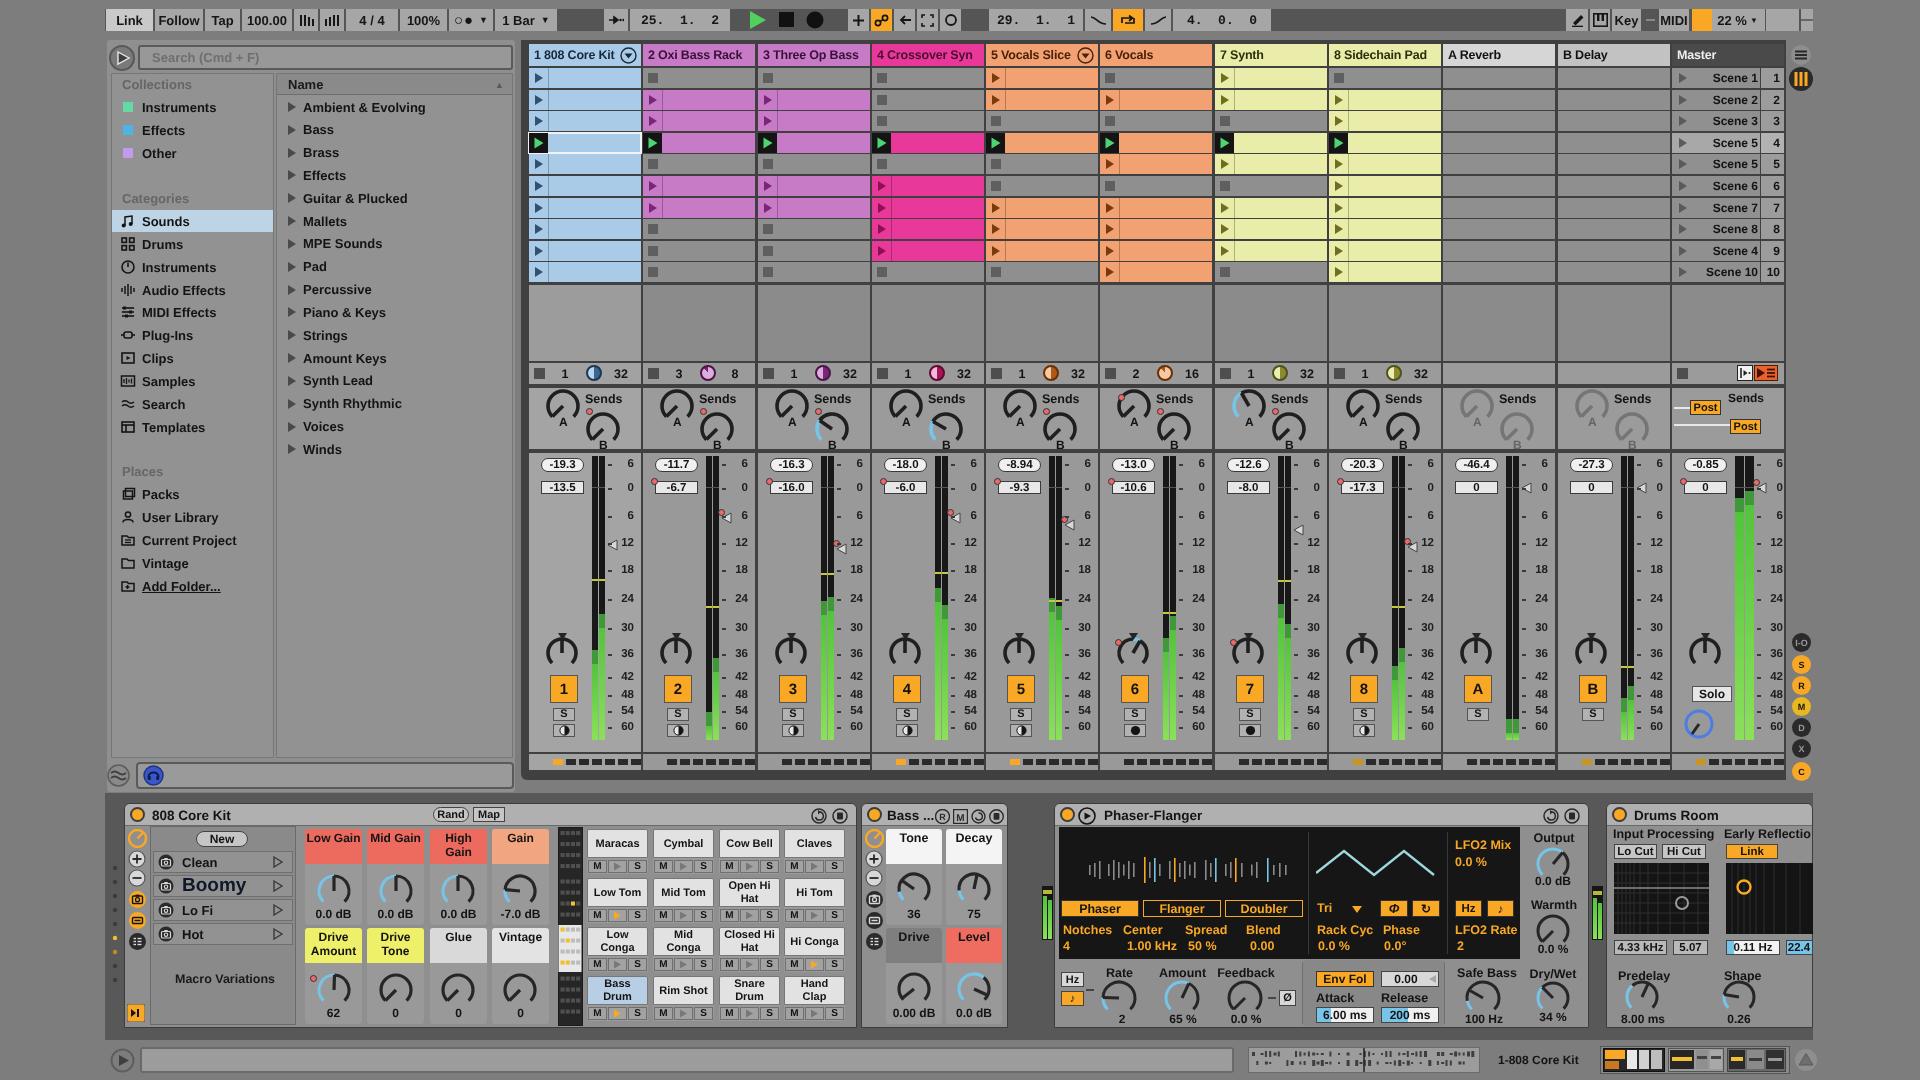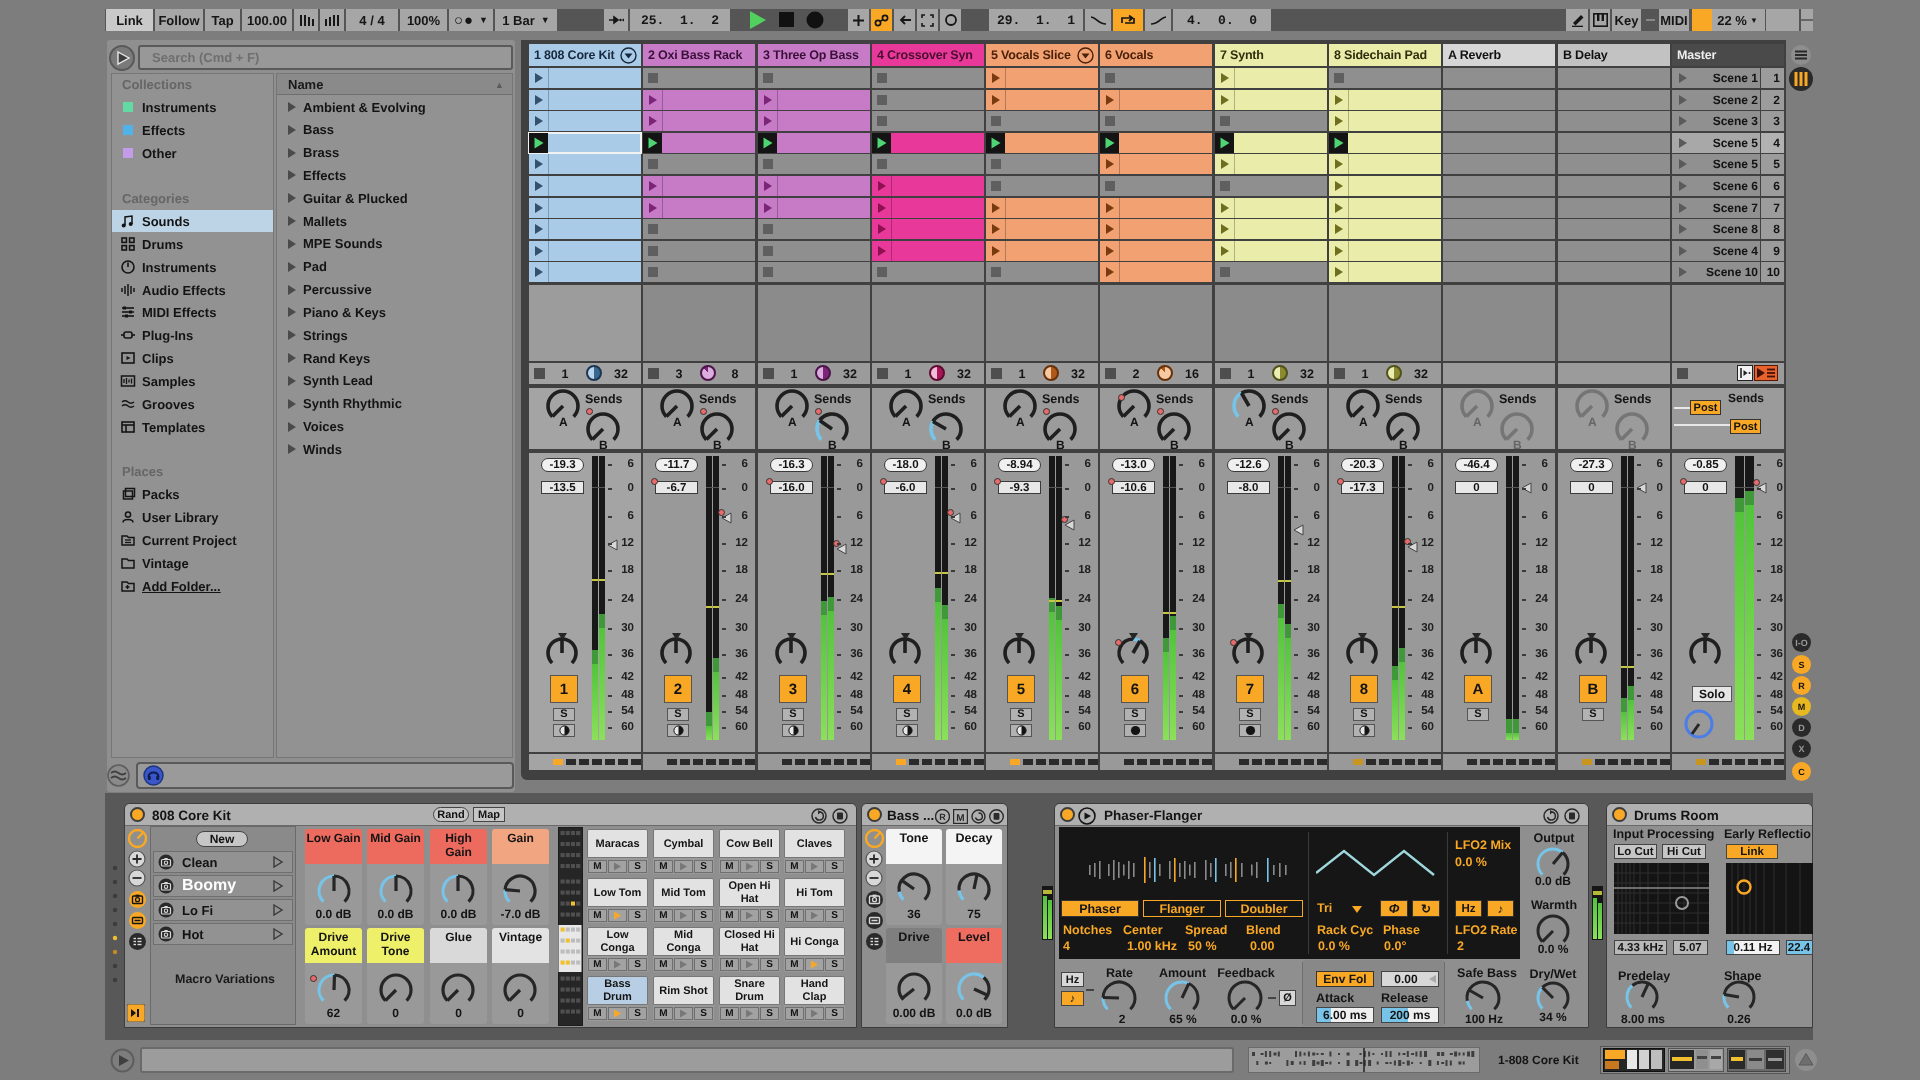--- a/index.html
+++ b/index.html
@@ -216,21 +216,21 @@
         <line x1="6.5" y1="5" x2="6.5" y2="11"></line>
         <line x1="9" y1="6.5" x2="9" y2="9.5"></line>
         <line x1="11.5" y1="5.5" x2="11.5" y2="10.5"></line>
       </g>
     </svg></div>
 <div class="a " style="left:142px;top:371px;width:130px;height:20px;color:#141414;font-size:13px;font-weight:700;display:flex;align-items:center;">Samples</div>
 <div class="a" style="left:120px;top:396px;width:16px;height:16px"><svg width="16" height="16">
       <path d="M2 6 Q5 3.5 8 6 T14 6" stroke="#141414" stroke-width="1.6" fill="none"></path>
       <path d="M2 10 Q5 7.5 8 10 T14 10" stroke="#141414" stroke-width="1.6" fill="none"></path>
     </svg></div>
-<div class="a " style="left:142px;top:394px;width:130px;height:20px;color:#141414;font-size:13px;font-weight:700;display:flex;align-items:center;">Grooves</div>
+<div class="a " style="left:142px;top:394px;width:130px;height:20px;color:#141414;font-size:13px;font-weight:700;display:flex;align-items:center;">Search</div>
 <div class="a" style="left:120px;top:419px;width:16px;height:16px"><svg width="16" height="16">
       <rect x="2" y="3" width="12" height="10" fill="none" stroke="#141414" stroke-width="1.6"></rect>
       <line x1="2" y1="6" x2="14" y2="6" stroke="#141414" stroke-width="1.6"></line>
       <line x1="6" y1="6" x2="6" y2="13" stroke="#141414" stroke-width="1.6"></line>
     </svg></div>
 <div class="a " style="left:142px;top:417px;width:130px;height:20px;color:#141414;font-size:13px;font-weight:700;display:flex;align-items:center;">Templates</div>
 <div class="a " style="left:122px;top:461px;width:140px;height:20px;color:#666;font-size:13px;font-weight:700;display:flex;align-items:center;">Places</div>
 <div class="a" style="left:120px;top:486px;width:16px;height:16px"><svg width="16" height="16">
       <rect x="3.5" y="5" width="9" height="8" fill="none" stroke="#141414" stroke-width="1.5"></rect>
       <rect x="5.5" y="2.5" width="9" height="8" fill="none" stroke="#141414" stroke-width="1.5"></rect>
@@ -296,21 +296,21 @@
     <path d="M1 0 L9 5 L1 10 Z" fill="#4a4a4a"></path>
   </svg>
 <div class="a " style="left:303px;top:302.46999999999997px;width:200px;height:20px;color:#141414;font-size:13px;font-weight:700;display:flex;align-items:center;">Piano &amp; Keys</div>
 <svg class="a" style="left:287px;top:330.29999999999995px;" width="10" height="10" viewBox="0 0 10 10">
     <path d="M1 0 L9 5 L1 10 Z" fill="#4a4a4a"></path>
   </svg>
 <div class="a " style="left:303px;top:325.29999999999995px;width:200px;height:20px;color:#141414;font-size:13px;font-weight:700;display:flex;align-items:center;">Strings</div>
 <svg class="a" style="left:287px;top:353.13px;" width="10" height="10" viewBox="0 0 10 10">
     <path d="M1 0 L9 5 L1 10 Z" fill="#4a4a4a"></path>
   </svg>
-<div class="a " style="left:303px;top:348.13px;width:200px;height:20px;color:#141414;font-size:13px;font-weight:700;display:flex;align-items:center;">Rand Keys</div>
+<div class="a " style="left:303px;top:348.13px;width:200px;height:20px;color:#141414;font-size:13px;font-weight:700;display:flex;align-items:center;">Amount Keys</div>
 <svg class="a" style="left:287px;top:375.96px;" width="10" height="10" viewBox="0 0 10 10">
     <path d="M1 0 L9 5 L1 10 Z" fill="#4a4a4a"></path>
   </svg>
 <div class="a " style="left:303px;top:370.96px;width:200px;height:20px;color:#141414;font-size:13px;font-weight:700;display:flex;align-items:center;">Synth Lead</div>
 <svg class="a" style="left:287px;top:398.78999999999996px;" width="10" height="10" viewBox="0 0 10 10">
     <path d="M1 0 L9 5 L1 10 Z" fill="#4a4a4a"></path>
   </svg>
 <div class="a " style="left:303px;top:393.78999999999996px;width:200px;height:20px;color:#141414;font-size:13px;font-weight:700;display:flex;align-items:center;">Synth Rhythmic</div>
 <svg class="a" style="left:287px;top:421.62px;" width="10" height="10" viewBox="0 0 10 10">
     <path d="M1 0 L9 5 L1 10 Z" fill="#4a4a4a"></path>
@@ -1798,21 +1798,21 @@
 <svg class="a" style="left:272px;top:856px;" width="12" height="12" viewBox="0 0 12 12">
     <path d="M2 1 L10 6 L2 11 Z" fill="none" stroke="#3a3a3a" stroke-width="1.4"></path>
   </svg>
 <div class="a " style="left:153px;top:875px;width:140px;height:22px;background:#929292;border:1px solid #6f6f6f;"></div>
 <svg class="a" style="left:158px;top:878px;" width="16" height="16" viewBox="0 0 16 16">
     <circle cx="8" cy="8" r="7.5" fill="#2a2a2a"></circle>
     <rect x="3.5" y="5.5" width="9" height="6.5" rx="1" fill="none" stroke="#d8d8d8" stroke-width="1.2"></rect>
     <circle cx="8" cy="8.7" r="1.7" fill="none" stroke="#d8d8d8" stroke-width="1.1"></circle>
     <rect x="6.3" y="4" width="3.4" height="1.8" fill="#d8d8d8"></rect>
   </svg>
-<div class="a " style="left:182px;top:875px;width:80px;height:22px;color:#ffffff;font-size:16px;font-weight:700;display:flex;align-items:center;">Boomy</div>
+<div class="a " style="left:182px;top:875px;width:80px;height:22px;color:#0f172a;font-size:19px;font-weight:700;display:flex;align-items:center;">Boomy</div>
 <svg class="a" style="left:272px;top:880px;" width="12" height="12" viewBox="0 0 12 12">
     <path d="M2 1 L10 6 L2 11 Z" fill="none" stroke="#3a3a3a" stroke-width="1.4"></path>
   </svg>
 <div class="a " style="left:153px;top:899px;width:140px;height:22px;background:#929292;border:1px solid #6f6f6f;"></div>
 <svg class="a" style="left:158px;top:902px;" width="16" height="16" viewBox="0 0 16 16">
     <circle cx="8" cy="8" r="7.5" fill="#2a2a2a"></circle>
     <rect x="3.5" y="5.5" width="9" height="6.5" rx="1" fill="none" stroke="#d8d8d8" stroke-width="1.2"></rect>
     <circle cx="8" cy="8.7" r="1.7" fill="none" stroke="#d8d8d8" stroke-width="1.1"></circle>
     <rect x="6.3" y="4" width="3.4" height="1.8" fill="#d8d8d8"></rect>
   </svg>

